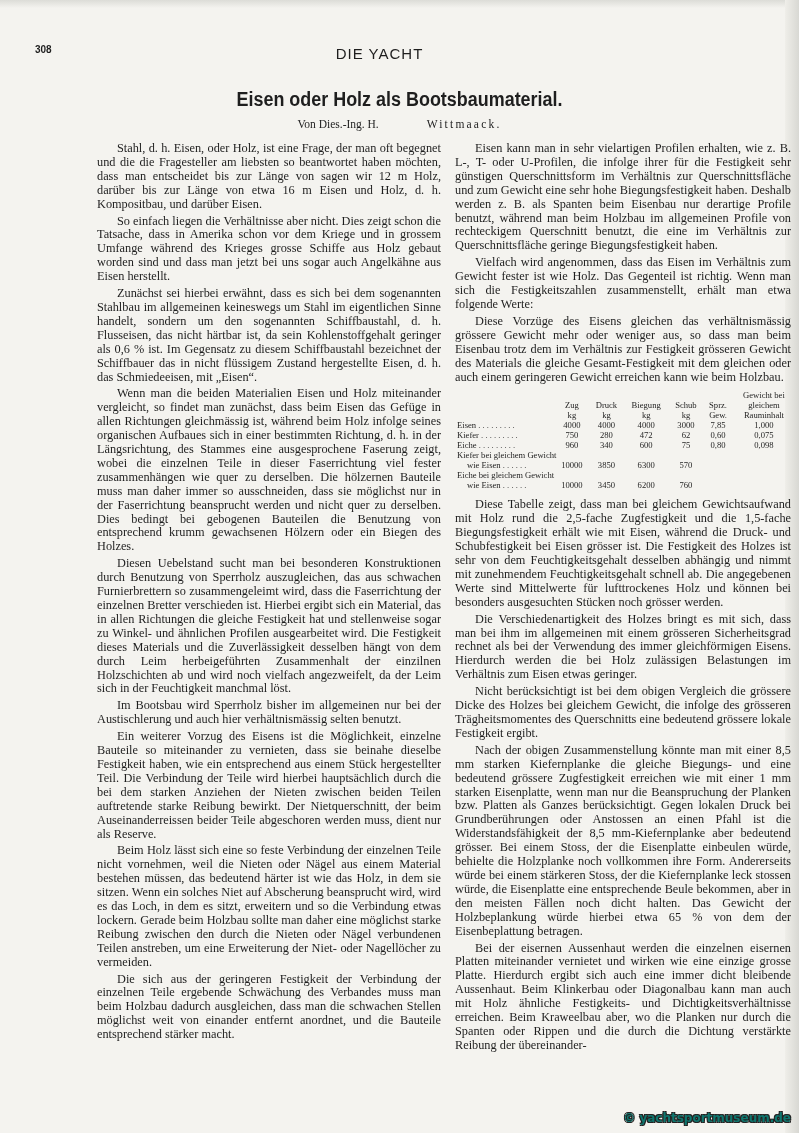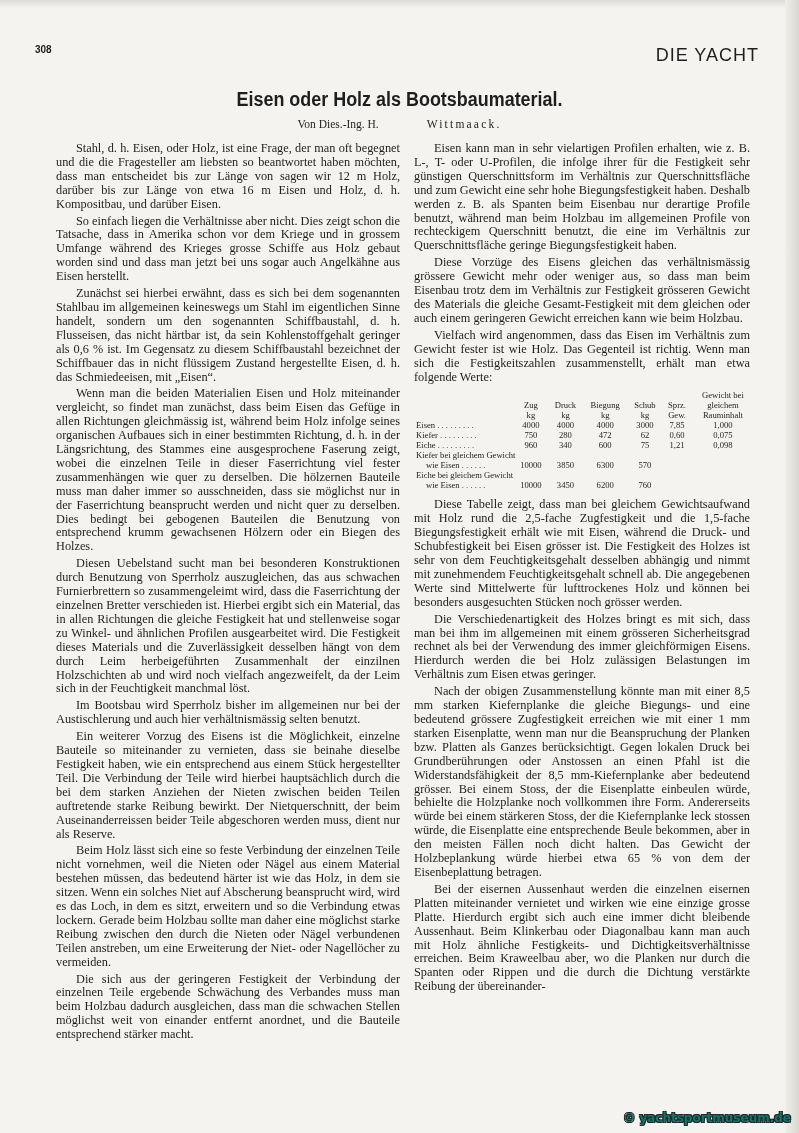--- a/index.html
+++ b/index.html
@@ -16,36 +16,36 @@
   }
   .top-shade {
     position: absolute; top: 0; left: 0; width: 799px; height: 8px;
     background: linear-gradient(to bottom, #dcdcd7, #f4f3ef);
   }
   .page-number {
     position: absolute; left: 35px; top: 44px;
     font-family: "Liberation Sans", sans-serif; font-weight: bold; font-size: 10px;
   }
   .running-head {
-    position: absolute; left: 0; width: 759px; top: 45px; text-align: right;
-    font-family: "Liberation Sans", sans-serif; font-size: 18px; letter-spacing: 1px;
+    position: absolute; left: 0; width: 759px; top: 45px; text-align: center;
+    font-family: "Liberation Sans", sans-serif; font-size: 15px; letter-spacing: 1px;
   }
   .title {
     position: absolute; left: 0; width: 799px; top: 88px; text-align: center;
     font-family: "Liberation Sans", sans-serif; font-weight: bold; font-size: 19.5px;
     transform: scaleX(0.92);
   }
   .byline {
     position: absolute; left: 0; width: 799px; top: 118px; text-align: center;
     font-size: 11.5px;
   }
   .byline .spaced { letter-spacing: 2.2px; margin-left: 45px; }
   .col {
     position: absolute; top: 142px; width: 344px;
-    font-size: 12.3px; line-height: 13.9px; text-align: justify;
+    font-size: 12.3px; line-height: 13.9px; text-align: justify; margin-left: 41px;
   }
   .col.left { left: 56px; }
   .col.right { left: 414px; width: 336px; }
   .col p { margin: 0 0 3px 0; text-indent: 20px; hyphens: manual; }
   table.values {
     border-collapse: collapse; font-size: 8.6px; line-height: 10px;
     margin: 6px 0 8px 0; width: 340px;
     font-family: "Liberation Serif", serif;
   }
   table.values th { font-weight: normal; text-align: center; padding: 0 2px; vertical-align: bottom; }
@@ -81,22 +81,22 @@
   <p>Wenn man die beiden Materialien Eisen und Holz miteinander vergleicht, so findet man zunächst, dass beim Eisen das Gefüge in allen Richtungen gleichmässig ist, während beim Holz infolge seines organischen Aufbaues sich in einer bestimmten Richtung, d. h. in der Längsrichtung, des Stammes eine ausgesprochene Faserung zeigt, wobei die einzelnen Teile in dieser Faserrichtung viel fester zusammenhängen wie quer zu derselben. Die hölzernen Bauteile muss man daher immer so ausschneiden, dass sie möglichst nur in der Faserrichtung beansprucht werden und nicht quer zu derselben. Dies bedingt bei gebogenen Bauteilen die Benutzung von entsprechend krumm gewachsenen Hölzern oder ein Biegen des Holzes.</p>
   <p>Diesen Uebelstand sucht man bei besonderen Konstruktionen durch Benutzung von Sperrholz auszugleichen, das aus schwachen Furnierbrettern so zusammengeleimt wird, dass die Faserrichtung der einzelnen Bretter verschieden ist. Hierbei ergibt sich ein Material, das in allen Richtungen die gleiche Festigkeit hat und stellenweise sogar zu Winkel- und ähnlichen Profilen ausgearbeitet wird. Die Festigkeit dieses Materials und die Zuverlässigkeit desselben hängt von dem durch Leim herbeigeführten Zusammenhalt der einzilnen Holzschichten ab und wird noch vielfach angezweifelt, da der Leim sich in der Feuchtigkeit manchmal löst.</p>
   <p>Im Bootsbau wird Sperrholz bisher im allgemeinen nur bei der Austischlerung und auch hier verhältnismässig selten benutzt.</p>
   <p>Ein weiterer Vorzug des Eisens ist die Möglichkeit, einzelne Bauteile so miteinander zu vernieten, dass sie beinahe dieselbe Festigkeit haben, wie ein entsprechend aus einem Stück hergestellter Teil. Die Verbindung der Teile wird hierbei hauptsächlich durch die bei dem starken Anziehen der Nieten zwischen beiden Teilen auftretende starke Reibung bewirkt. Der Nietquerschnitt, der beim Auseinanderreissen beider Teile abgeschoren werden muss, dient nur als Reserve.</p>
   <p>Beim Holz lässt sich eine so feste Verbindung der einzelnen Teile nicht vornehmen, weil die Nieten oder Nägel aus einem Material bestehen müssen, das bedeutend härter ist wie das Holz, in dem sie sitzen. Wenn ein solches Niet auf Abscherung beansprucht wird, wird es das Loch, in dem es sitzt, erweitern und so die Verbindung etwas lockern. Gerade beim Holzbau sollte man daher eine möglichst starke Reibung zwischen den durch die Nieten oder Nägel verbundenen Teilen anstreben, um eine Erweiterung der Niet- oder Nagellöcher zu vermeiden.</p>
   <p>Die sich aus der geringeren Festigkeit der Verbindung der einzelnen Teile ergebende Schwächung des Verbandes muss man beim Holzbau dadurch ausgleichen, dass man die schwachen Stellen möglichst weit von einander entfernt anordnet, und die Bauteile entsprechend stärker macht.</p>
 </div>
 
 <div class="col right">
   <p>Eisen kann man in sehr vielartigen Profilen erhalten, wie z. B. L-, T- oder U-Profilen, die infolge ihrer für die Festigkeit sehr günstigen Querschnittsform im Verhältnis zur Querschnittsfläche und zum Gewicht eine sehr hohe Biegungsfestigkeit haben. Deshalb werden z. B. als Spanten beim Eisenbau nur derartige Profile benutzt, während man beim Holzbau im allgemeinen Profile von rechteckigem Querschnitt benutzt, die eine im Verhältnis zur Querschnittsfläche geringe Biegungsfestigkeit haben.</p>
+  <p>Vielfach wird angenommen, dass das Eisen im Verhältnis zum Gewicht fester ist wie Holz. Das Gegenteil ist richtig. Wenn man sich die Festigkeitszahlen zusammenstellt, erhält man etwa folgende Werte:</p>
   <p>Diese Vorzüge des Eisens gleichen das verhältnismässig grössere Gewicht mehr oder weniger aus, so dass man beim Eisenbau trotz dem im Verhältnis zur Festigkeit grösseren Gewicht des Materials die gleiche Gesamt-Festigkeit mit dem gleichen oder auch einem geringeren Gewicht erreichen kann wie beim Holzbau.</p>
-  <p>Vielfach wird angenommen, dass das Eisen im Verhältnis zum Gewicht fester ist wie Holz. Das Gegenteil ist richtig. Wenn man sich die Festigkeitszahlen zusammenstellt, erhält man etwa folgende Werte:</p>
 
   <table class="values">
     <thead>
       <tr>
         <th></th>
         <th><span>Zug</span><br><span>kg</span></th>
         <th><span>Druck</span><br><span>kg</span></th>
         <th><span>Biegung</span><br><span>kg</span></th>
         <th><span>Schub</span><br><span>kg</span></th>
         <th><span>Sprz.</span><br><span>Gew.</span></th>
@@ -121,21 +121,21 @@
         <td>62</td>
         <td>0,60</td>
         <td>0,075</td>
       </tr>
       <tr>
         <td class="label">Eiche . . . . . . . . .</td>
         <td>960</td>
         <td>340</td>
         <td>600</td>
         <td>75</td>
-        <td>1,21</td>
+        <td>0,80</td>
         <td>0,098</td>
       </tr>
       <tr>
         <td class="label" colspan="7">Kiefer bei gleichem Gewicht</td>
       </tr>
       <tr>
         <td class="label indent">wie Eisen . . . . . .</td>
         <td>10000</td>
         <td>3850</td>
         <td>6300</td>
@@ -153,17 +153,18 @@
         <td>6200</td>
         <td>760</td>
         <td></td>
         <td></td>
       </tr>
     </tbody>
   </table>
 
   <p>Diese Tabelle zeigt, dass man bei gleichem Gewichtsaufwand mit Holz rund die 2,5-fache Zugfestigkeit und die 1,5-fache Biegungsfestigkeit erhält wie mit Eisen, während die Druck- und Schubfestigkeit bei Eisen grösser ist. Die Festigkeit des Holzes ist sehr von dem Feuchtigkeitsgehalt desselben abhängig und nimmt mit zunehmendem Feuchtigkeitsgehalt schnell ab. Die angegebenen Werte sind Mittelwerte für lufttrockenes Holz und können bei besonders ausgesuchten Stücken noch grösser werden.</p>
   <p>Die Verschiedenartigkeit des Holzes bringt es mit sich, dass man bei ihm im allgemeinen mit einem grösseren Sicherheitsgrad rechnet als bei der Verwendung des immer gleichförmigen Eisens. Hierdurch werden die bei Holz zulässigen Belastungen im Verhältnis zum Eisen etwas geringer.</p>
+  <p>Nicht berücksichtigt ist bei dem obigen Vergleich die grössere Dicke des Holzes bei gleichem Gewicht, die infolge des grösseren Trägheitsmomentes des Querschnitts eine bedeutend grössere lokale Festigkeit ergibt.</p>
   <p>Nach der obigen Zusammenstellung könnte man mit einer 8,5 mm starken Kiefernplanke die gleiche Biegungs- und eine bedeutend grössere Zugfestigkeit erreichen wie mit einer 1 mm starken Eisenplatte, wenn man nur die Beanspruchung der Planken bzw. Platten als Ganzes berücksichtigt. Gegen lokalen Druck bei Grundberührungen oder Anstossen an einen Pfahl ist die Widerstandsfähigkeit der 8,5 mm-Kiefernplanke aber bedeutend grösser. Bei einem Stoss, der die Eisenplatte einbeulen würde, behielte die Holzplanke noch vollkommen ihre Form. Andererseits würde bei einem stärkeren Stoss, der die Kiefernplanke leck stossen würde, die Eisenplatte eine entsprechende Beule bekommen, aber in den meisten Fällen noch dicht halten. Das Gewicht der Holzbeplankung würde hierbei etwa 65 % von dem der Eisenbeplattung betragen.</p>
   <p>Bei der eisernen Aussenhaut werden die einzelnen eisernen Platten miteinander vernietet und wirken wie eine einzige grosse Platte. Hierdurch ergibt sich auch eine immer dicht bleibende Aussenhaut. Beim Klinkerbau oder Diagonalbau kann man auch mit Holz ähnliche Festigkeits- und Dichtigkeitsverhältnisse erreichen. Beim Kraweelbau aber, wo die Planken nur durch die Spanten oder Rippen und die durch die Dichtung verstärkte Reibung der übereinander-</p>
 </div>
 
 <div class="watermark">© yachtsportmuseum.de</div>
 
 </body></html>

